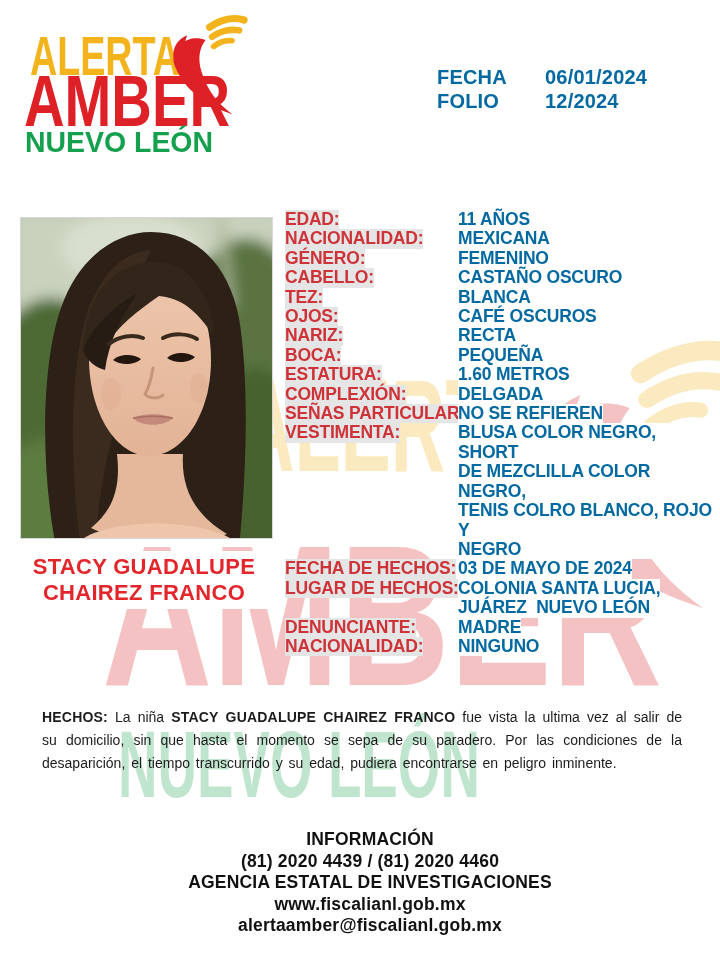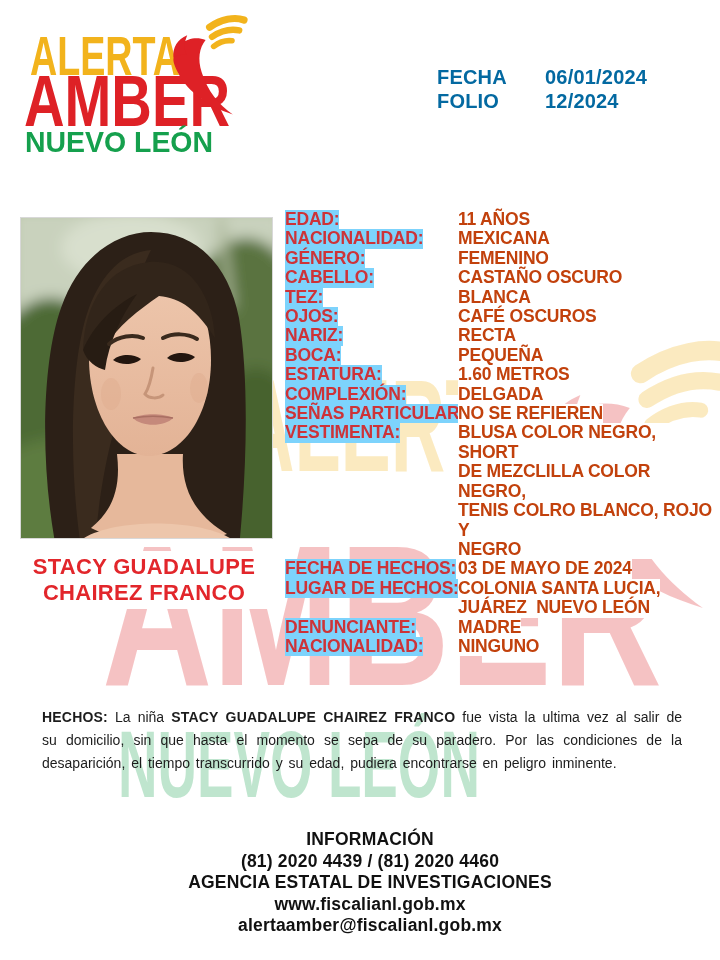--- a/index.html
+++ b/index.html
@@ -18,22 +18,22 @@
   
   .photo{position:absolute;left:20px;top:217px;width:253px;height:322px;z-index:2;border:1px solid #d8d8d8;box-sizing:border-box;overflow:hidden;background:#8fa06b;}
 
   
   .name{position:absolute;left:8px;top:551px;width:272px;z-index:2;text-align:center;
         font-weight:bold;font-size:22px;line-height:26px;color:#E2262B;background:#fff;padding:3px 0;letter-spacing:.3px;}
 
   
   .fields{position:absolute;left:285px;top:210px;width:432px;z-index:2;font-size:17.5px;line-height:19.4px;font-weight:bold;letter-spacing:-0.2px;}
   .frow{display:grid;grid-template-columns:173px 1fr;align-items:start;}
-  .flabel{color:#CD3338;background:#7dd3fc;white-space:nowrap;justify-self:start;}
-  .fvalue{color:#c2410c;background:#fff;white-space:pre-wrap;justify-self:start;}
+  .flabel{color:#CD3338;background:#e5e5e5;white-space:nowrap;justify-self:start;}
+  .fvalue{color:#0369a1;background:#fff;white-space:pre-wrap;justify-self:start;}
 
   
   .hechos{position:absolute;left:42px;top:692px;width:640px;z-index:2;font-size:14px;line-height:23px;
           color:#1c1c1c;text-align:justify;word-spacing:2px;}
   .hechos b{letter-spacing:.2px;}
 
   
   .footer{position:absolute;left:30px;top:829px;width:680px;z-index:2;text-align:center;
           font-weight:bold;font-size:17.5px;line-height:21.5px;color:#111;letter-spacing:.2px;}
 </style>

